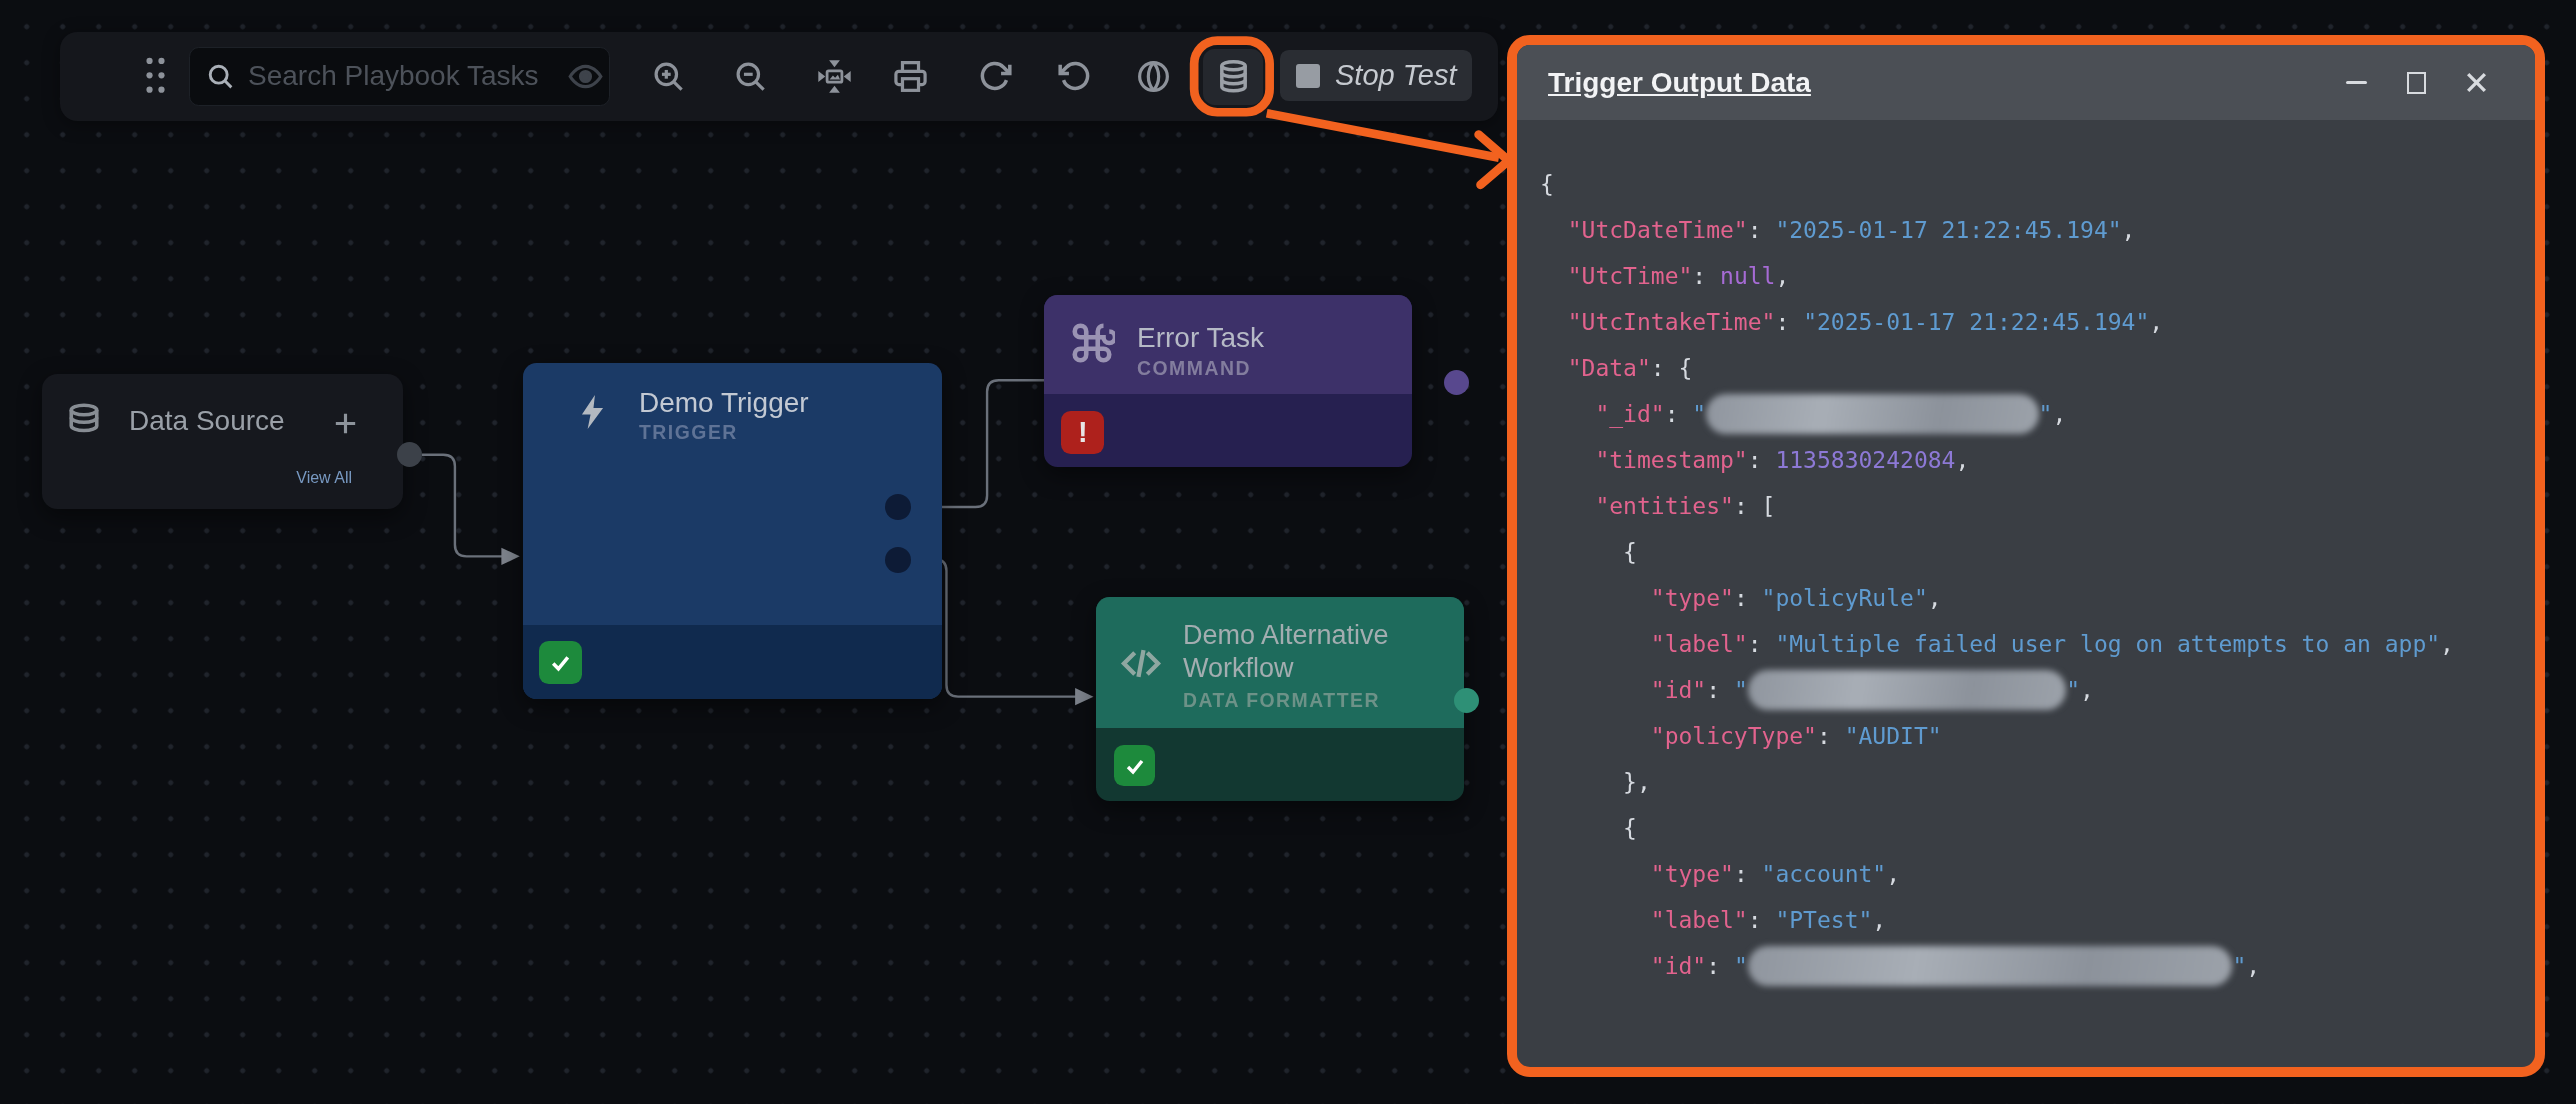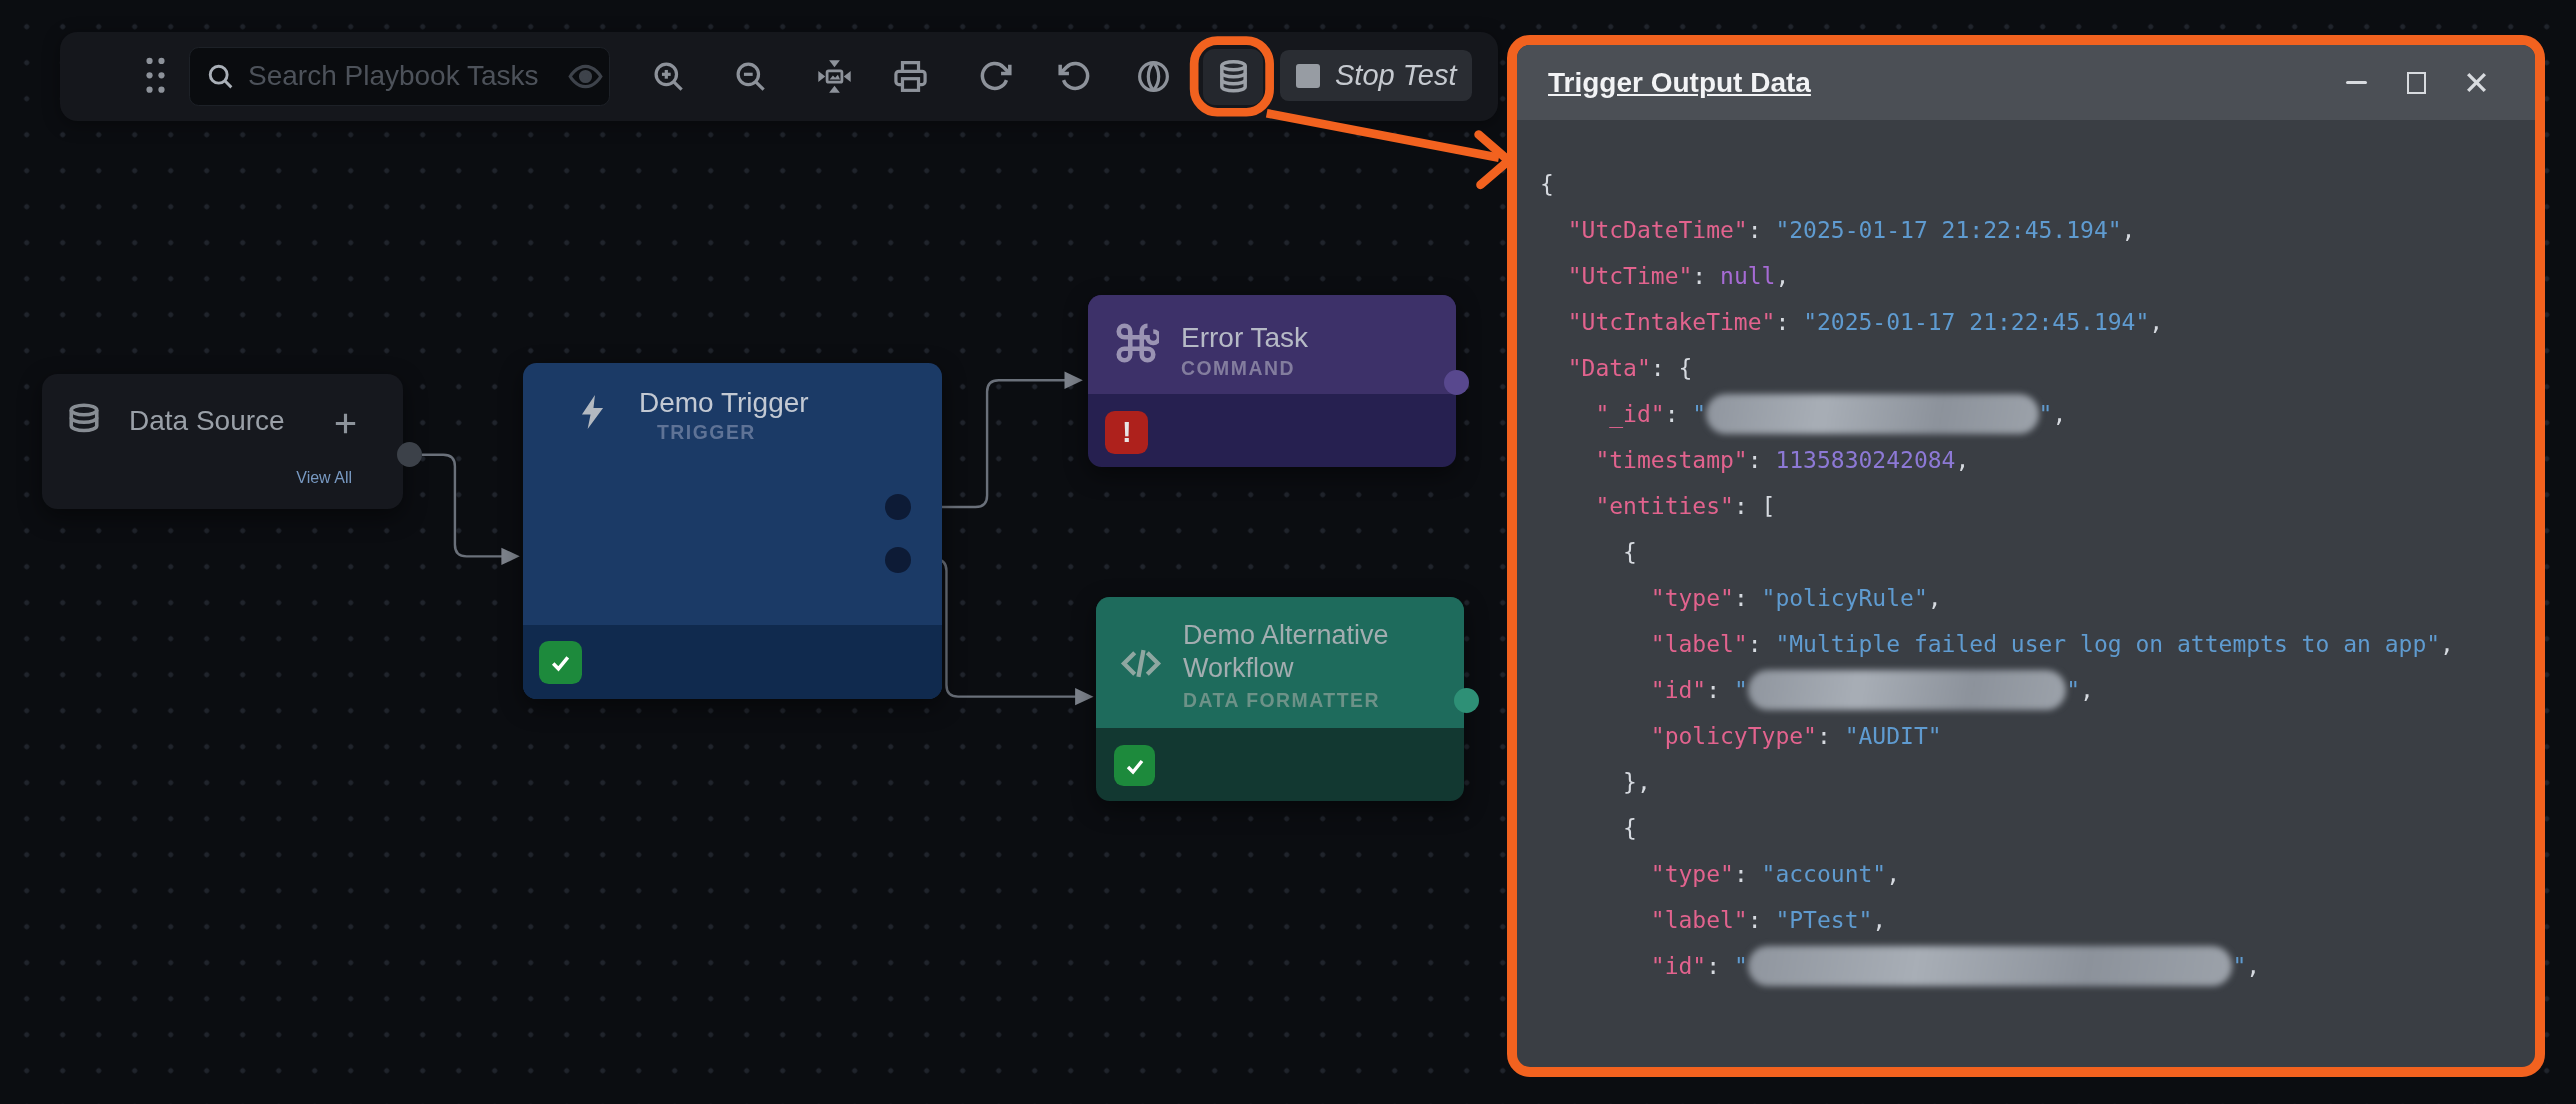--- a/index.html
+++ b/index.html
@@ -66,35 +66,35 @@
   .n-datasource .row1 { position:absolute; left:24px; top:26px; display:flex; align-items:center; }
   .n-datasource .ds-title { margin-left:27px; color:#9aa0a8; font-size:28px; }
   .n-datasource .plus { position:absolute; right:43px; top:35px; }
   .view-all { position:absolute; right:51px; top:95px; color:#7899c2; font-size:16px; cursor:pointer; }
 
   
   .n-trigger { left:523px; top:363px; width:419px; height:336px; background:#1b3a66; }
   .n-trigger .hdr { position:absolute; left:0; top:0; width:100%; height:109px; }
   .n-trigger .bolt { position:absolute; left:50px; top:26px; }
   .n-trigger .t-title { position:absolute; left:116px; top:24px; color:#c3c9d3; }
-  .n-trigger .t-type { position:absolute; left:116px; top:58px; color:#5f7396;margin-left:18px; }
+  .n-trigger .t-type { position:absolute; left:116px; top:58px; color:#5f7396; }
   .trigger-list { position:absolute; left:10.6px; top:109px; width:397px; height:188px;
                   background:#20457a; border-radius:11.6px; }
   .trig-row { position:absolute; left:31px; color:#aeb6c2; font-size:26px; }
   .add-trigger { position:absolute; left:23px; top:121px; width:351px; height:44px;
                  border:1.9px solid #3b5c8f; border-radius:22px;
                  display:flex; align-items:center; justify-content:center; gap:13.5px;
                  color:#9aa3b2; font-size:26px; cursor:pointer; }
   .plus-circle { width:26px; height:26px; border-radius:50%; background:#8b94a3;
                  display:flex; align-items:center; justify-content:center;
                  color:#20457a; font-size:23px; font-weight:bold; line-height:1; }
   .n-trigger .ftr { position:absolute; left:0; bottom:0; width:100%; height:74px; background:#102a4e; }
 
   
-  .n-error { left:1088px; top:295px; width:368px; height:172px; background:#262050; }
+  .n-error { left:1044px; top:295px; width:368px; height:172px; background:#262050; }
   .n-error .hdr { position:absolute; left:0; top:0; width:100%; height:99px; background:#3d3169; }
   .n-error .cmd-icon { position:absolute; left:25px; top:25px; }
   .n-error .t-title { position:absolute; left:93px; top:27px; color:#b6bac6; }
   .n-error .t-type { position:absolute; left:93px; top:62px; color:#837d9e; }
 
   
   .n-alt { left:1096px; top:597px; width:368px; height:204px; background:#123831; }
   .n-alt .hdr { position:absolute; left:0; top:0; width:100%; height:131px; background:#1e6b5c; }
   .n-alt .code-icon { position:absolute; left:21px; top:45px; }
   .n-alt .t-title { position:absolute; left:87px; top:22px; width:252px; color:#a3adb0; line-height:33px; font-size:27px; }

